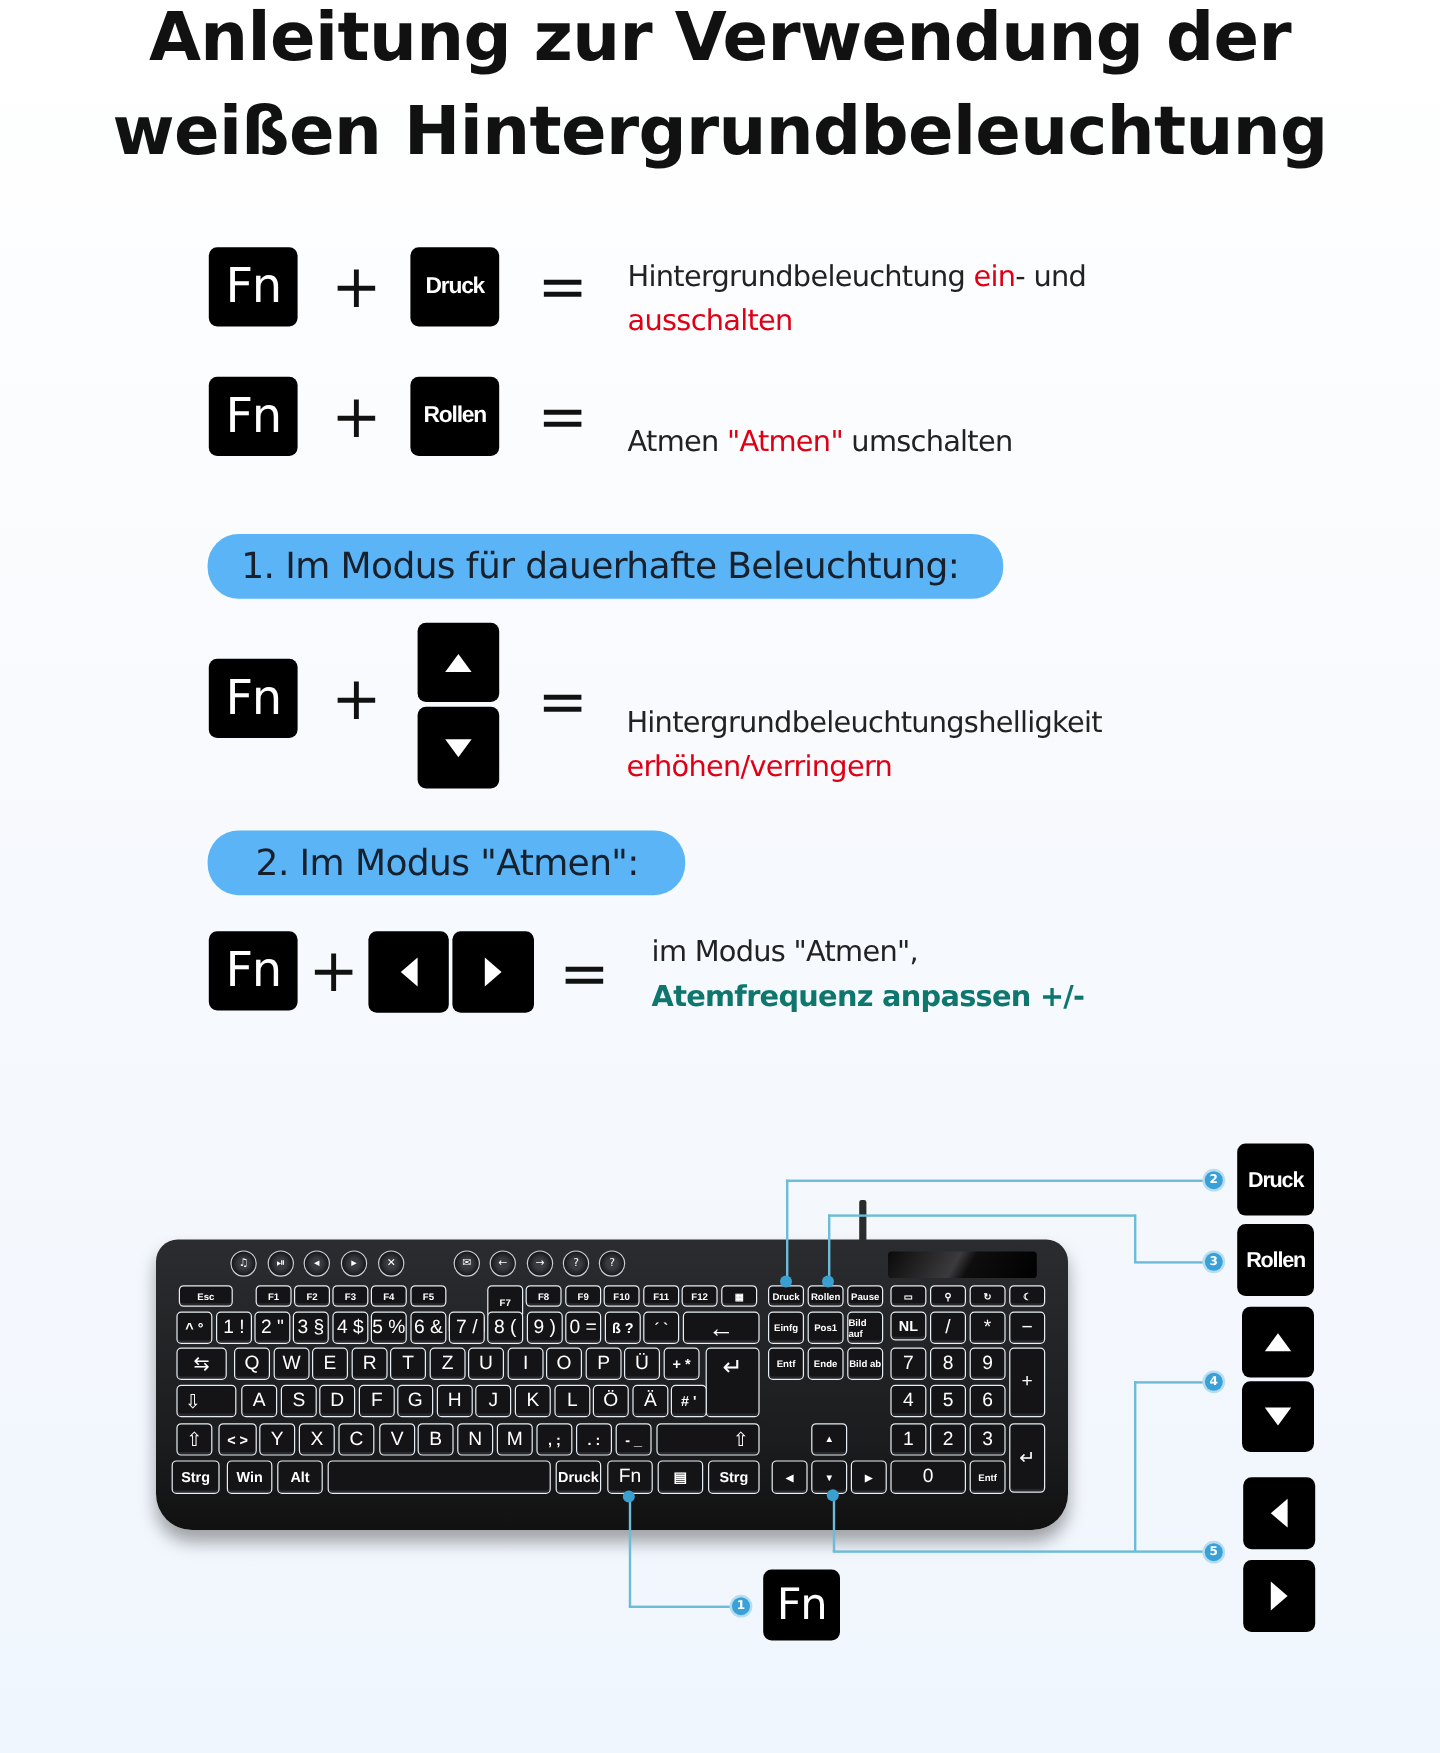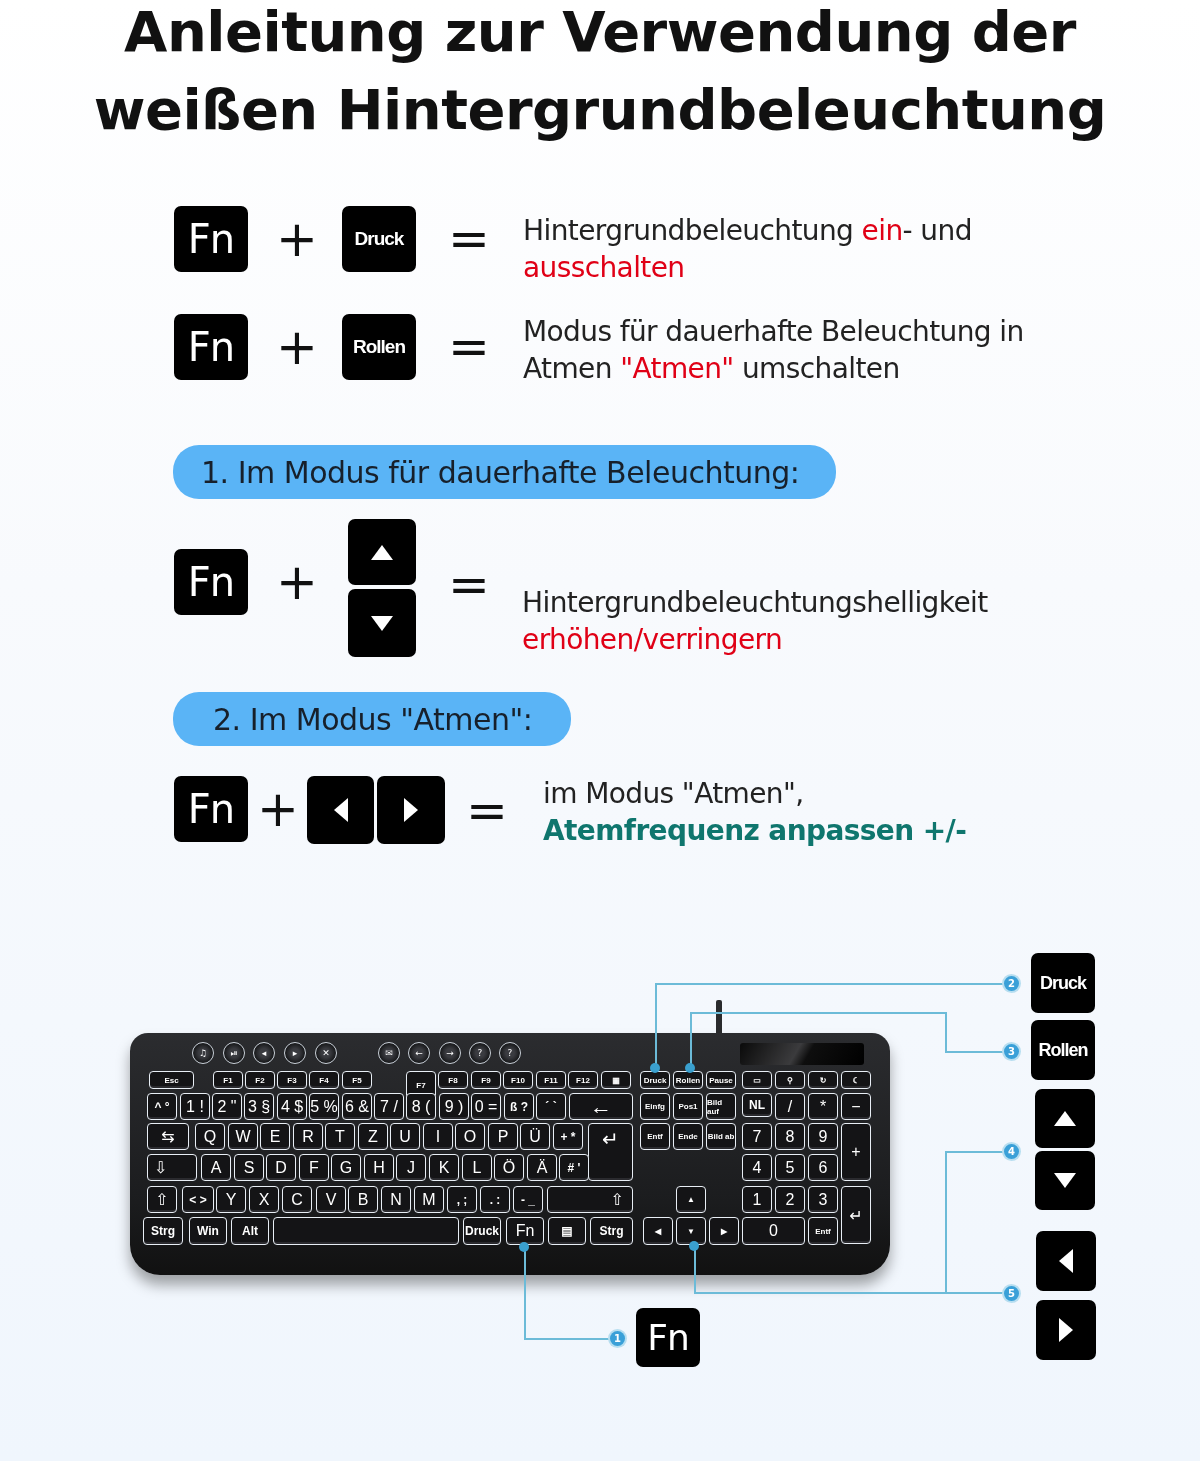--- a/index.html
+++ b/index.html
@@ -16,21 +16,21 @@
     font-size:56px; line-height:80px; letter-spacing:-0.5px; color:#111;
   }
   .key {
     position:absolute; background:#000; color:#fff; border-radius:7px;
     display:flex; align-items:center; justify-content:center;
     font-family:"Liberation Sans", sans-serif; font-weight:bold;
   }
   .key.fn { font-family:"DejaVu Sans", sans-serif; font-weight:normal; font-size:40px; letter-spacing:-1px; }
   .key.small { font-size:19px; letter-spacing:-1px; }
   .op { position:absolute; font-size:50px; line-height:50px; font-family:"DejaVu Sans", sans-serif; color:#111; }
-  .desc { position:absolute; font-size:28px; line-height:37px; color:#222; font-family:"DejaVu Sans", sans-serif; letter-spacing:-0.6px; }
+  .desc { position:absolute; font-size:24px; line-height:37px; color:#222; font-family:"DejaVu Sans", sans-serif; letter-spacing:-0.6px; }
   .red { color:#e00016; }
   .redb { color:#0f766e; font-weight:bold; }
   .pill {
     position:absolute; background:#5ab4f6; border-radius:26px; height:54px;
     display:flex; align-items:center; font-size:30px; color:#17202b; letter-spacing:-0.5px;
   }
   .tri-up { width:0;height:0;border-left:11px solid transparent;border-right:11px solid transparent;border-bottom:15px solid #fff; }
   .tri-down { width:0;height:0;border-left:11px solid transparent;border-right:11px solid transparent;border-top:15px solid #fff; }
   .tri-left { width:0;height:0;border-top:12px solid transparent;border-bottom:12px solid transparent;border-right:14px solid #fff; }
   .tri-right { width:0;height:0;border-top:12px solid transparent;border-bottom:12px solid transparent;border-left:14px solid #fff; }
@@ -84,21 +84,21 @@
 <div class="desc" style="left:523px;top:212px;width:560px;">
   <span>Hintergrundbeleuchtung </span><span class="red">ein</span><span>- und</span><br>
   <span class="red">ausschalten</span>
 </div>
 
 <div class="key fn" style="left:174px;top:314px;width:74px;height:66px;">Fn</div>
 <div class="op" style="left:276px;top:322px;">+</div>
 <div class="key small" style="left:342px;top:314px;width:74px;height:66px;">Rollen</div>
 <div class="op" style="left:448px;top:322px;">=</div>
 <div class="desc" style="left:523px;top:313px;width:600px;">
-  <span>Modus für dauerhafte Beleuchtung in</span><br>
+  <br>
   <span>Atmen </span><span class="red">"Atmen"</span><span> umschalten</span>
 </div>
 
 <div class="pill" style="left:173px;top:445px;width:663px;padding-left:28px;box-sizing:border-box;">1. Im Modus für dauerhafte Beleuchtung:</div>
 
 <div class="key fn" style="left:174px;top:549px;width:74px;height:66px;">Fn</div>
 <div class="op" style="left:276px;top:557px;">+</div>
 <div class="key" style="left:348px;top:519px;width:68px;height:66px;">
   <div class="tri-up"></div>
 </div>

